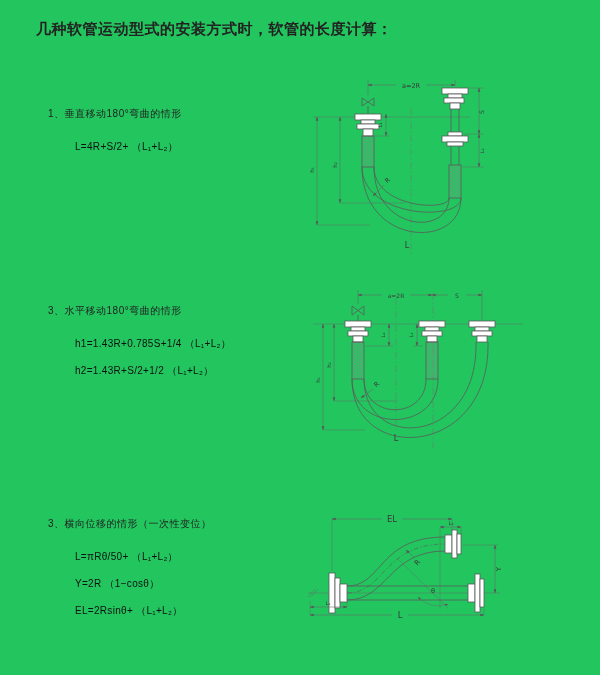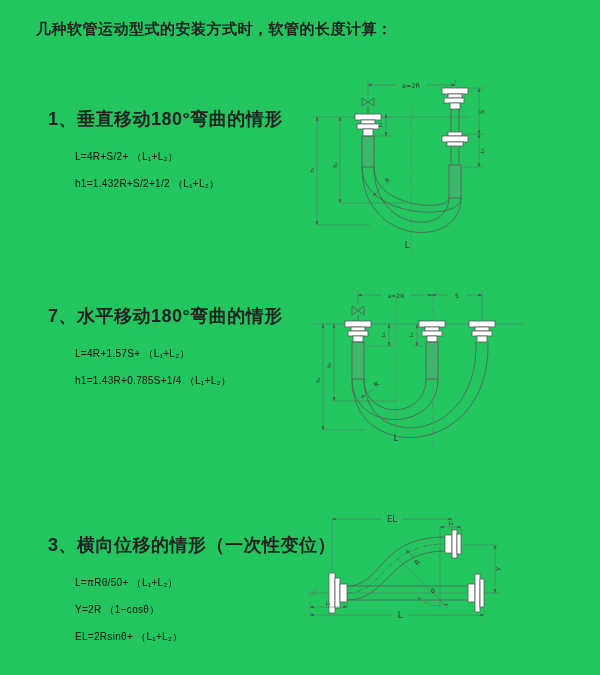--- a/index.html
+++ b/index.html
@@ -1,49 +1,48 @@
 <!DOCTYPE html>
 <html><head>
 <meta charset="utf-8">
 <style>
   html,body{margin:0;padding:0;background:#fff;}
   .page{position:relative;width:600px;height:675px;background:#22c55e;overflow:hidden;
         font-family:"Liberation Sans",sans-serif;color:#1c1c1c;}
   .title{position:absolute;left:36px;top:20px;font-size:15px;font-weight:bold;
          letter-spacing:0.5px;color:#222;white-space:nowrap;}
   .section{position:absolute;left:48px;}
-  .sec1{top:107px;} .sec2{top:304px;} .sec3{top:517px;margin-top:16px;}
-  .heading{font-size:18px;font-weight:bold;color:#222;letter-spacing:0.5px;margin:0 0 12px 0;white-space:nowrap;}
+  .sec1{top:107px;} .sec2{top:304px;} .sec3{top:517px;}
+  .heading{font-size:10px;font-weight:normal;color:#222;letter-spacing:0.5px;margin:0 0 12px 0;white-space:nowrap;}
   .formula{font-size:10px;color:#111;margin:0 0 0 27px;line-height:27px;white-space:nowrap;letter-spacing:0.3px;}
   .diag{position:absolute;}
   svg text{fill:#3a3a3a;font-family:"DejaVu Sans",sans-serif;}
   .draw{stroke:#5a5a5a;stroke-width:0.8;fill:none;}
   .dims{stroke:#666;stroke-width:0.55;fill:none;}
   .thin{stroke-width:0.45;}
   .cl{stroke:#777;stroke-width:0.5;fill:none;stroke-dasharray:7 2.5 1.5 2.5;}
   .hdash{stroke:#5a5a5a;stroke-width:0.6;fill:none;stroke-dasharray:5 2 1.2 2;}
   .wh{fill:#ffffff;}
 </style>
 </head>
 <body>
 
 <div class="page">
 
   <div class="title">几种软管运动型式的安装方式时，软管的长度计算：</div>
 
   <div class="section sec1">
     <div class="heading">1、垂直移动180°弯曲的情形</div>
     <div class="formula">L=4R+S/2+ （L₁+L₂）</div>
-    <div class="formula">h1=1.432R+S/2+1/2 （L₁+L₂）</div>
   </div>
 
   <div class="section sec2">
-    <div class="heading">7、水平移动180°弯曲的情形</div>
-    <div class="formula">L=4R+1.57S+ （L₁+L₂）</div>
+    <div class="heading">3、水平移动180°弯曲的情形</div>
     <div class="formula">h1=1.43R+0.785S+1/4 （L₁+L₂）</div>
+    <div class="formula">h2=1.43R+S/2+1/2 （L₁+L₂）</div>
   </div>
 
   <div class="section sec3">
     <div class="heading">3、横向位移的情形（一次性变位）</div>
     <div class="formula">L=πRθ/50+ （L₁+L₂）</div>
     <div class="formula">Y=2R （1−cosθ）</div>
     <div class="formula">EL=2Rsinθ+ （L₁+L₂）</div>
   </div>
 
   <svg class="diag" style="left:310px;top:70px" width="290" height="195" viewBox="0 0 290 195">

